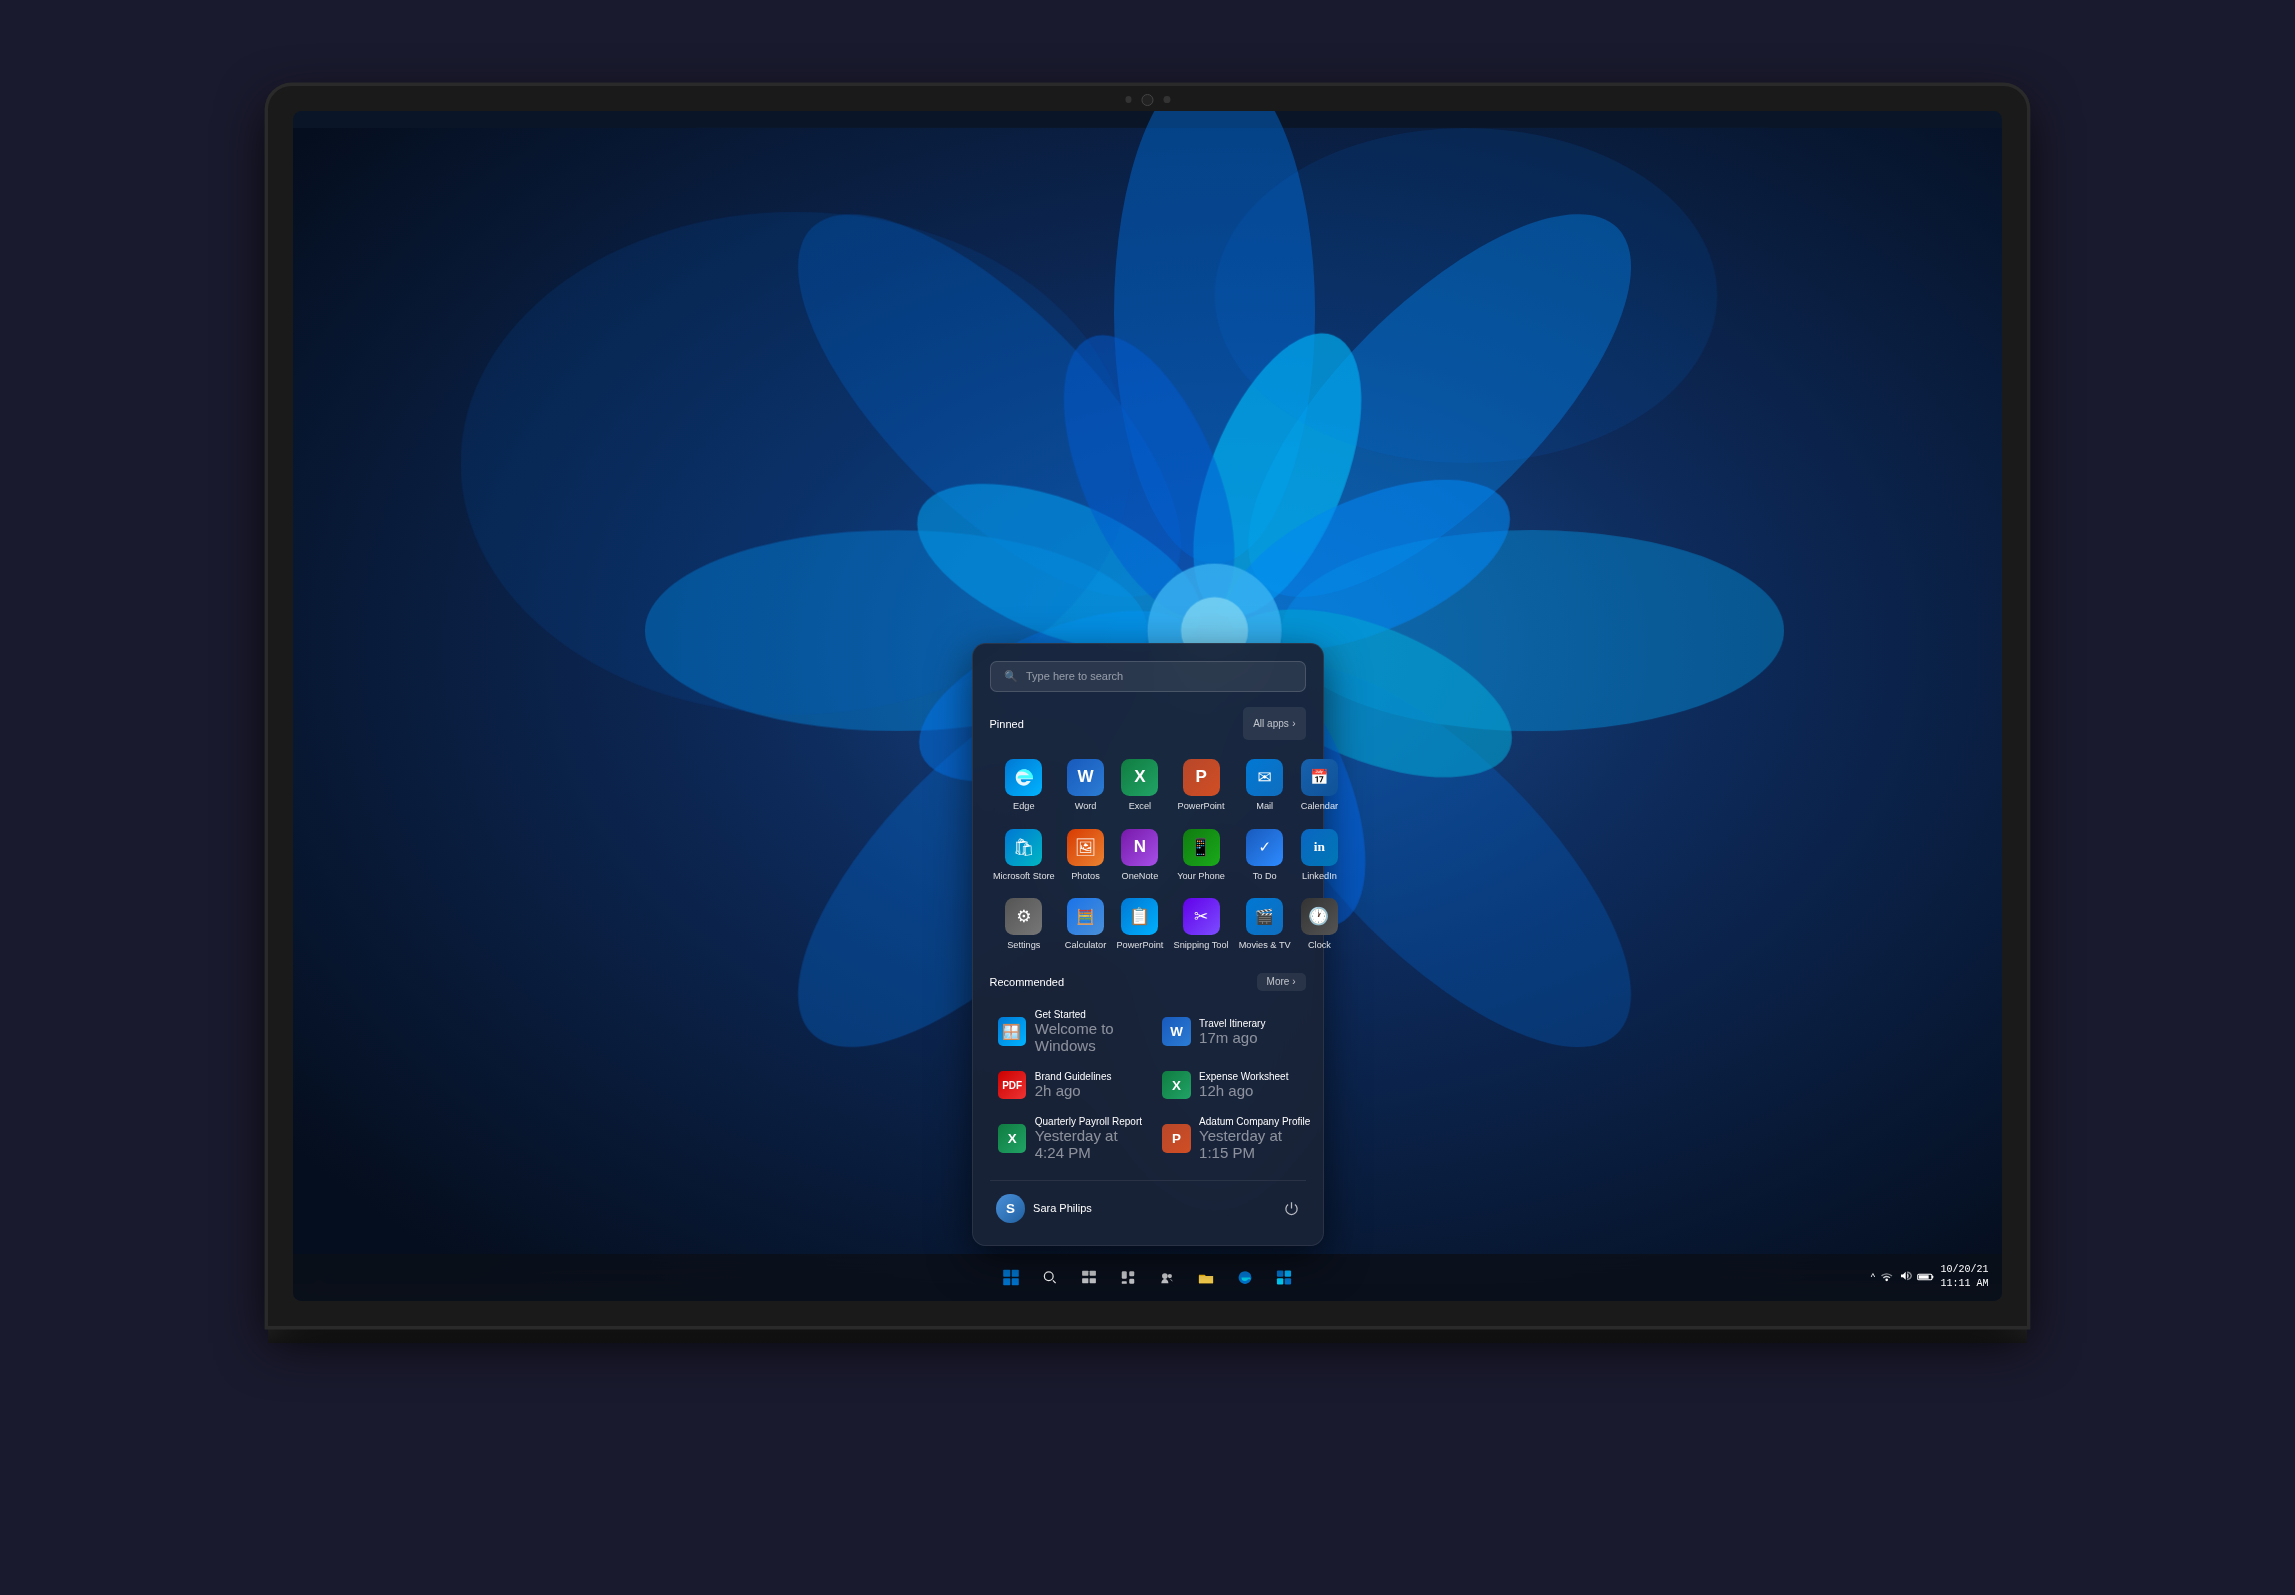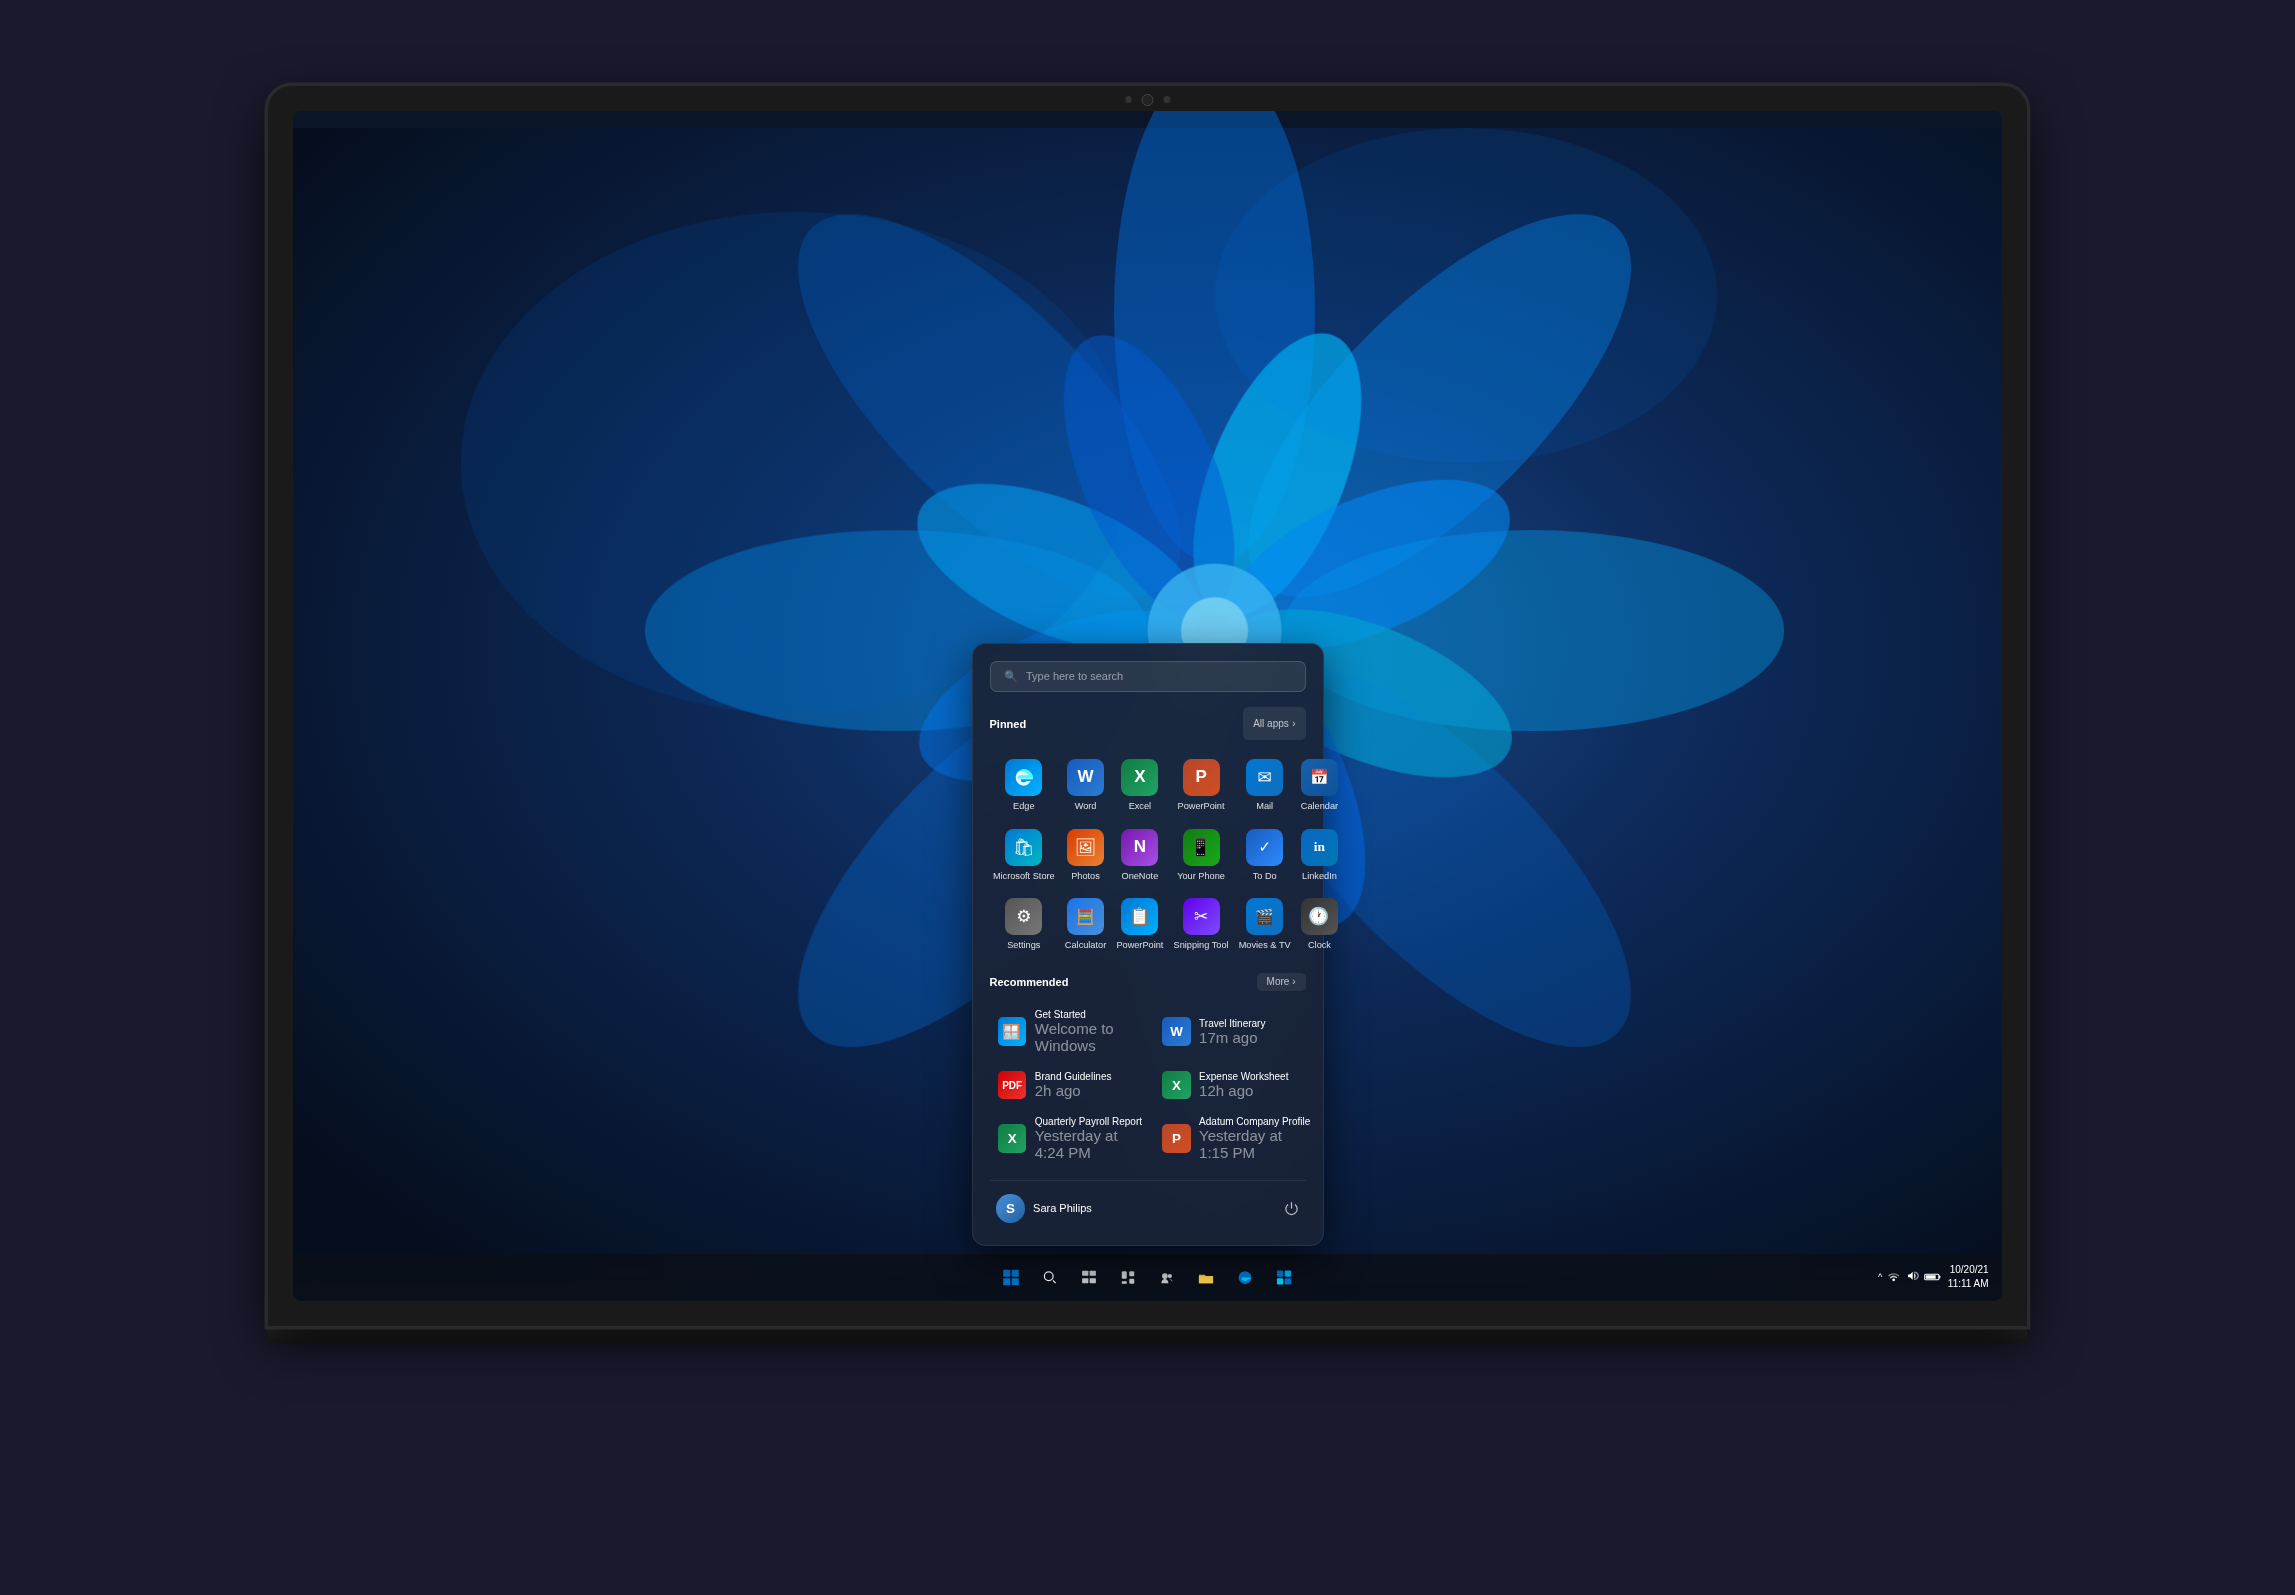--- a/index.html
+++ b/index.html
@@ -136,20 +136,21 @@
       gap: 5px;
       font-size: 11px;
       color: #fff;
     }
 
     .clock-display {
       text-align: right;
       font-size: 10px;
       color: #fff;
       line-height: 1.4;
+      font-family: Liberation Mono, monospace;
     }
 
     
     .start-menu {
       position: absolute;
       bottom: 55px;
       left: 50%;
       transform: translateX(-50%);
       width: 352px;
       background: rgba(25, 35, 55, 0.95);
@@ -185,21 +186,21 @@
 
     
     .section-header {
       display: flex;
       justify-content: space-between;
       align-items: center;
       margin-bottom: 11.7px;
     }
     .section-title {
       font-size: 11px;
-      font-weight: 700;
+      font-weight: 400;
       color: #fff;
     }
     .all-apps-btn {
       font-size: 10px;
       color: rgba(255,255,255,0.7);
       background: rgba(255,255,255,0.08);
       border: none;
       border-radius: 5px;
       padding: 11px 10px;
       cursor: pointer;

